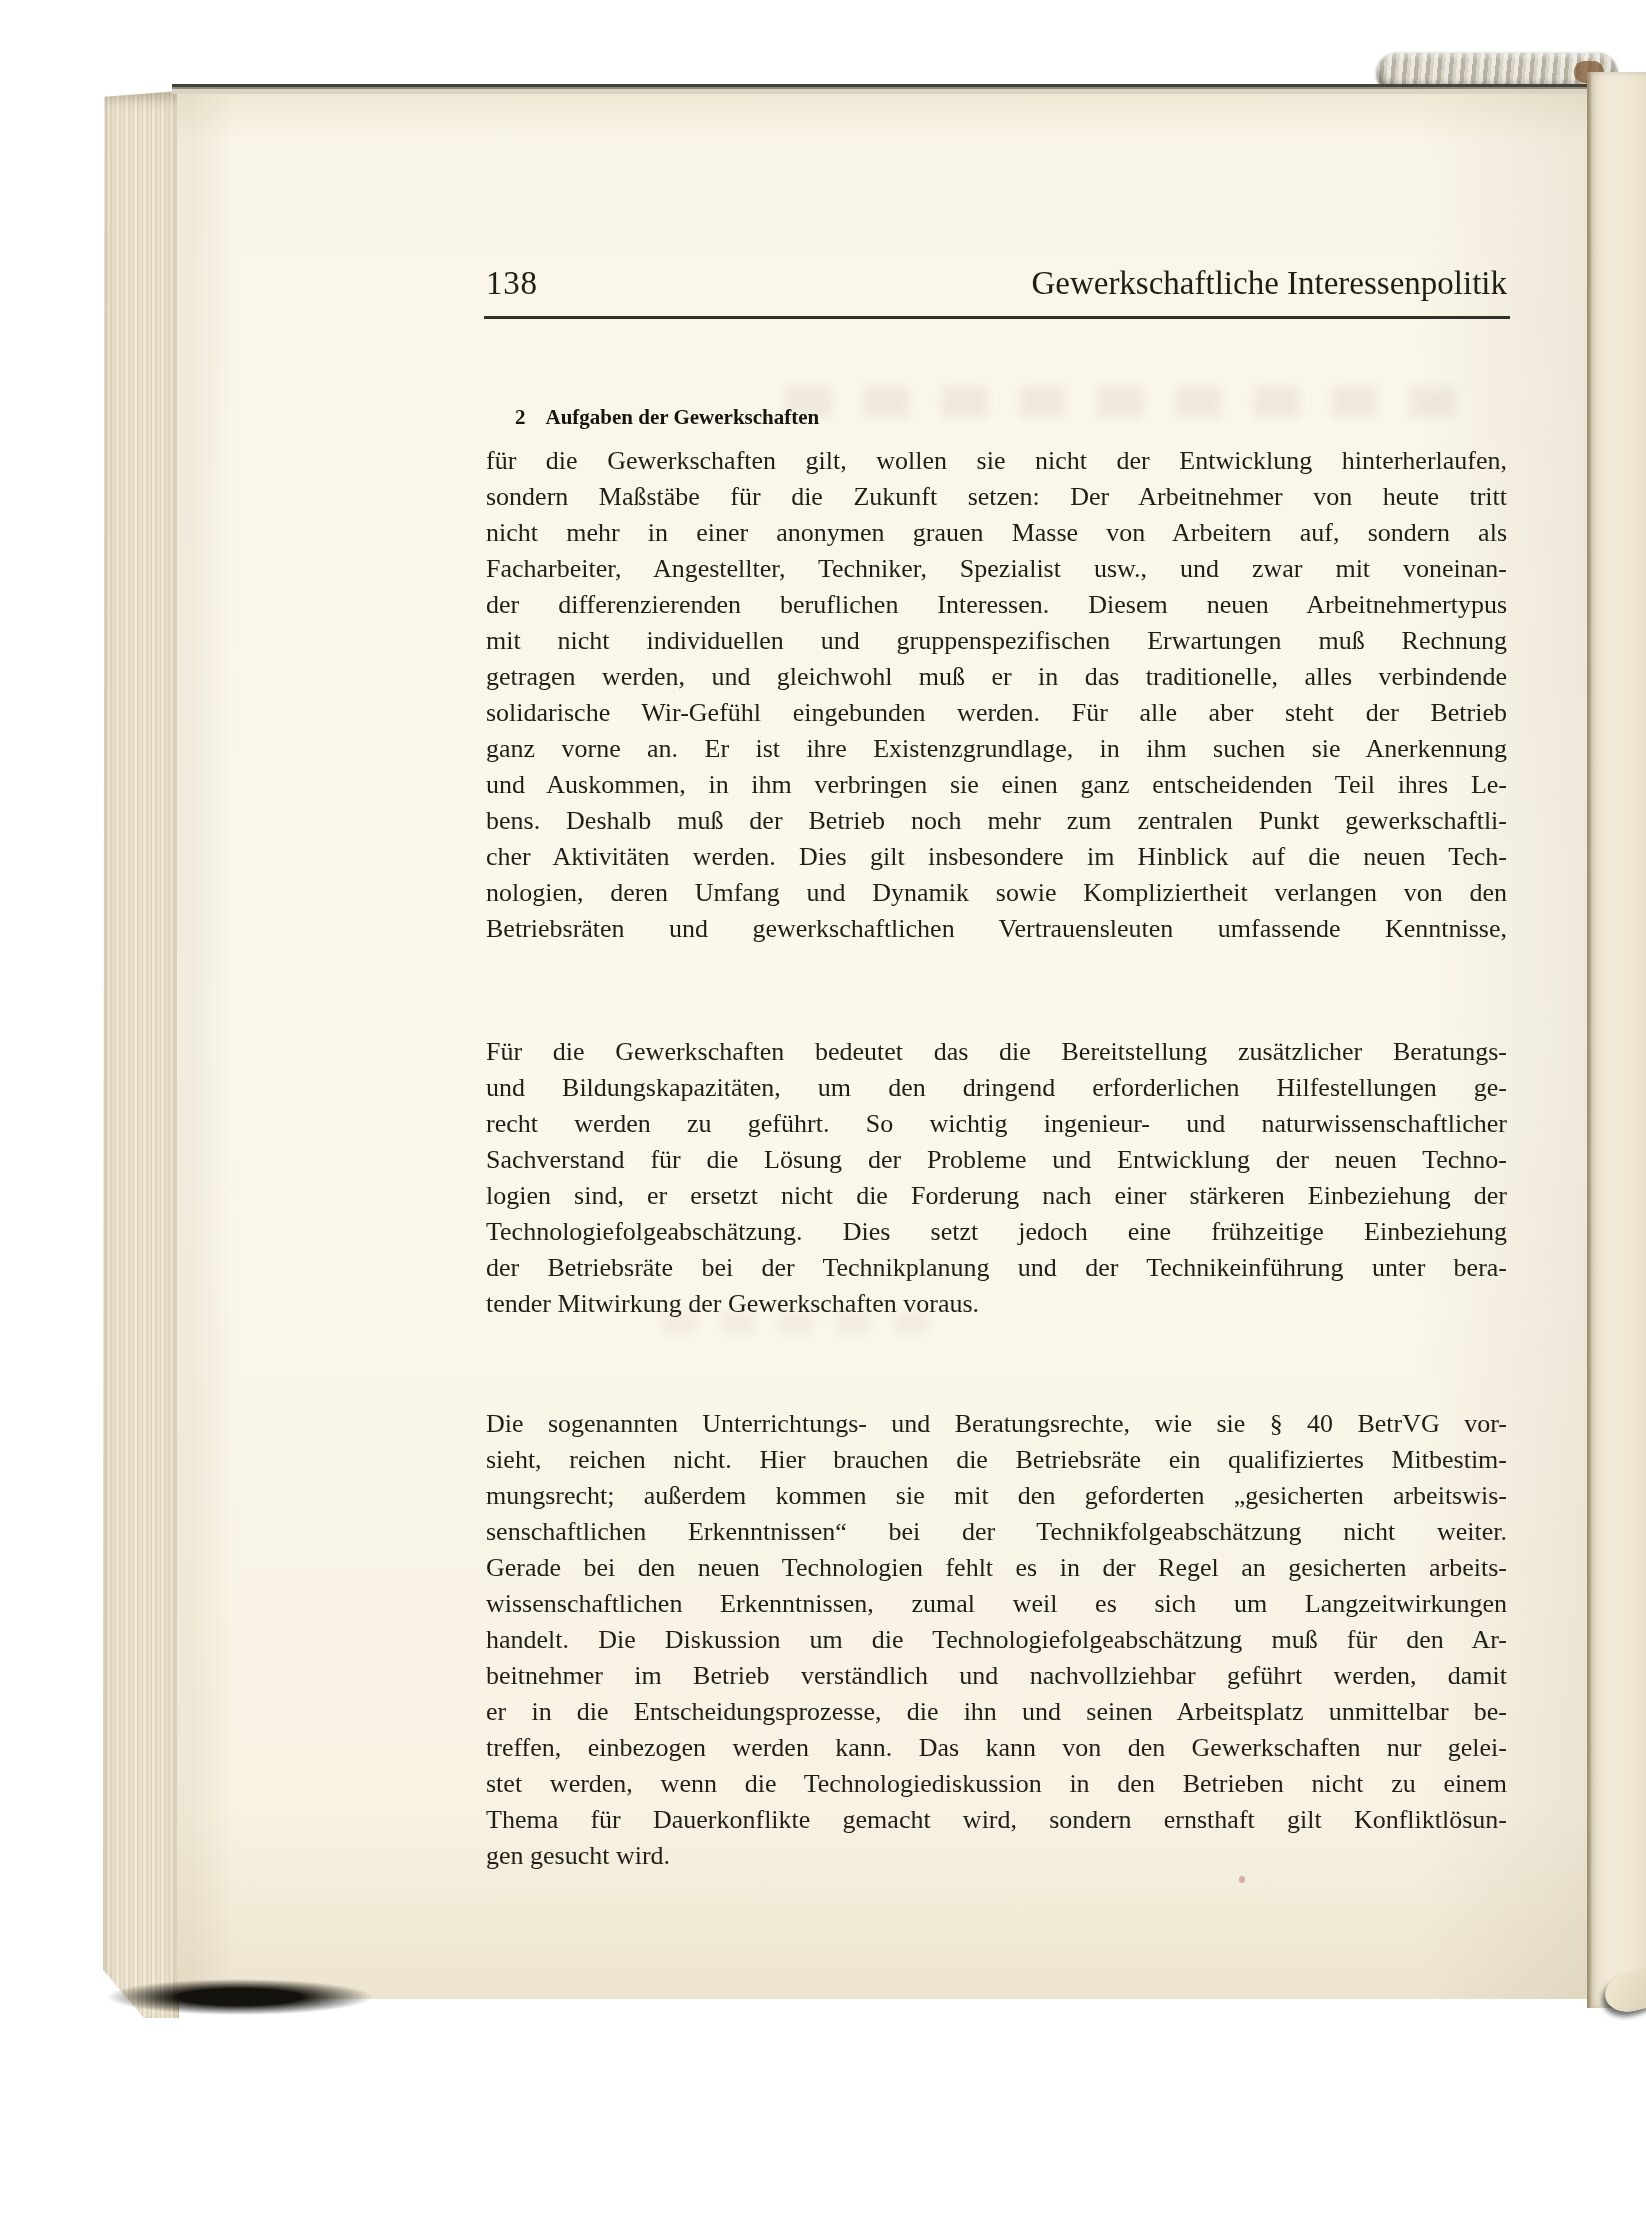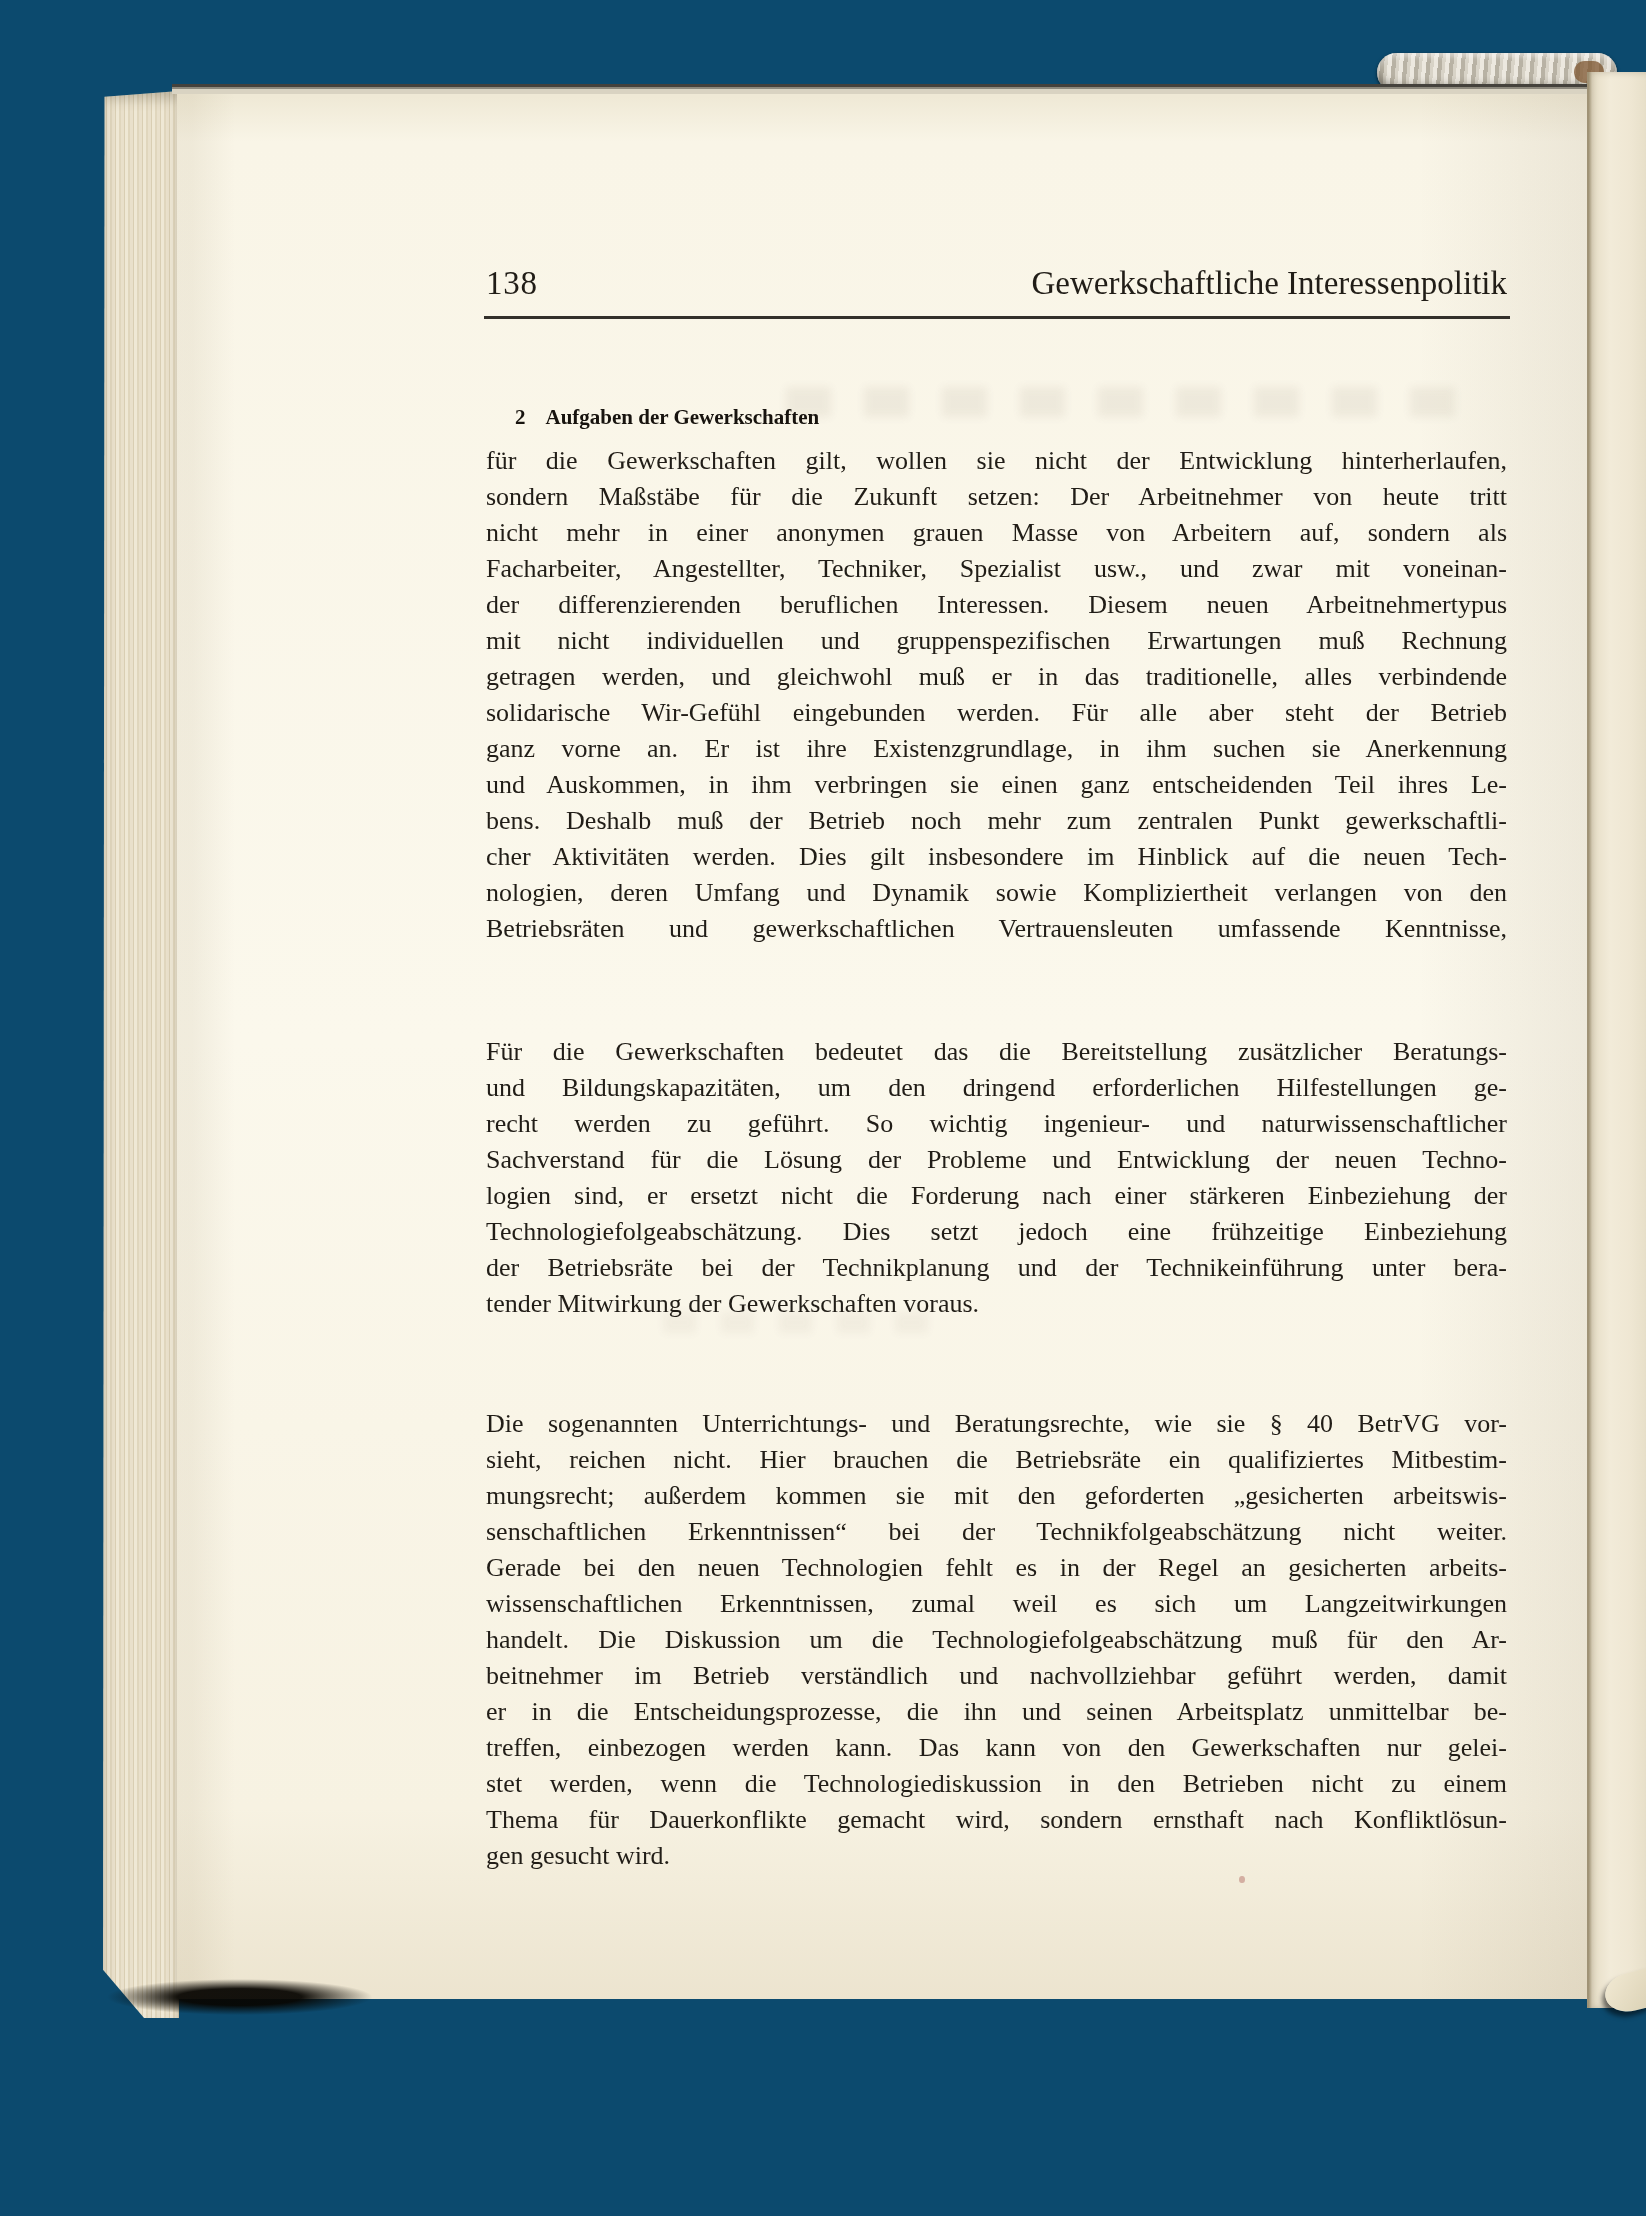--- a/index.html
+++ b/index.html
@@ -1,17 +1,17 @@
 <!DOCTYPE html>
 <html style="font-size:13px"><head>
 <meta charset="utf-8">
 <style>
   html,body{margin:0;padding:0;background:#000;}
   body{width:1647px;height:2216px;font-family:"Liberation Serif","DejaVu Serif",serif;}
-  #canvas{position:relative;width:1647px;height:2216px;background:#0c4a6e;overflow:hidden;}
+  #canvas{position:relative;width:1647px;height:2216px;background:#ffffff;overflow:hidden;}
 
   
   .fore-edge{
     position:absolute;left:103px;top:91px;width:76px;height:1927px;
     background:
       repeating-linear-gradient(90deg,
         #e9e0cb 0 2.5px,#d9ceb3 2.5px 4.1px,#efe8d5 4.1px 7.4px,#e0d6bd 7.4px 9px);
     clip-path:polygon(2% 0.3%,100% 0,100% 100%,54% 100%,0 97.5%);
     box-shadow:inset 0 8.2px 11.5px rgba(60,50,30,.25);
   }
@@ -149,21 +149,21 @@
         <div class="line">sieht, reichen nicht. Hier brauchen die Betriebsräte ein qualifiziertes Mitbestim-</div>
         <div class="line">mungsrecht; außerdem kommen sie mit den geforderten „gesicherten arbeitswis-</div>
         <div class="line">senschaftlichen Erkenntnissen“ bei der Technikfolgeabschätzung nicht weiter.</div>
         <div class="line">Gerade bei den neuen Technologien fehlt es in der Regel an gesicherten arbeits-</div>
         <div class="line">wissenschaftlichen Erkenntnissen, zumal weil es sich um Langzeitwirkungen</div>
         <div class="line">handelt. Die Diskussion um die Technologiefolgeabschätzung muß für den Ar-</div>
         <div class="line">beitnehmer im Betrieb verständlich und nachvollziehbar geführt werden, damit</div>
         <div class="line">er in die Entscheidungsprozesse, die ihn und seinen Arbeitsplatz unmittelbar be-</div>
         <div class="line">treffen, einbezogen werden kann. Das kann von den Gewerkschaften nur gelei-</div>
         <div class="line">stet werden, wenn die Technologiediskussion in den Betrieben nicht zu einem</div>
-        <div class="line">Thema für Dauerkonflikte gemacht wird, sondern ernsthaft nach Konfliktlösun-</div>
+        <div class="line">Thema für Dauerkonflikte gemacht wird, sondern ernsthaft gilt Konfliktlösun-</div>
         <div class="line last">gen gesucht wird.</div>
       </div>
 
   </div>
 
   <div class="corner-shadow"></div>
   <div class="page-corner-curl"></div>
 
 </div>
 

